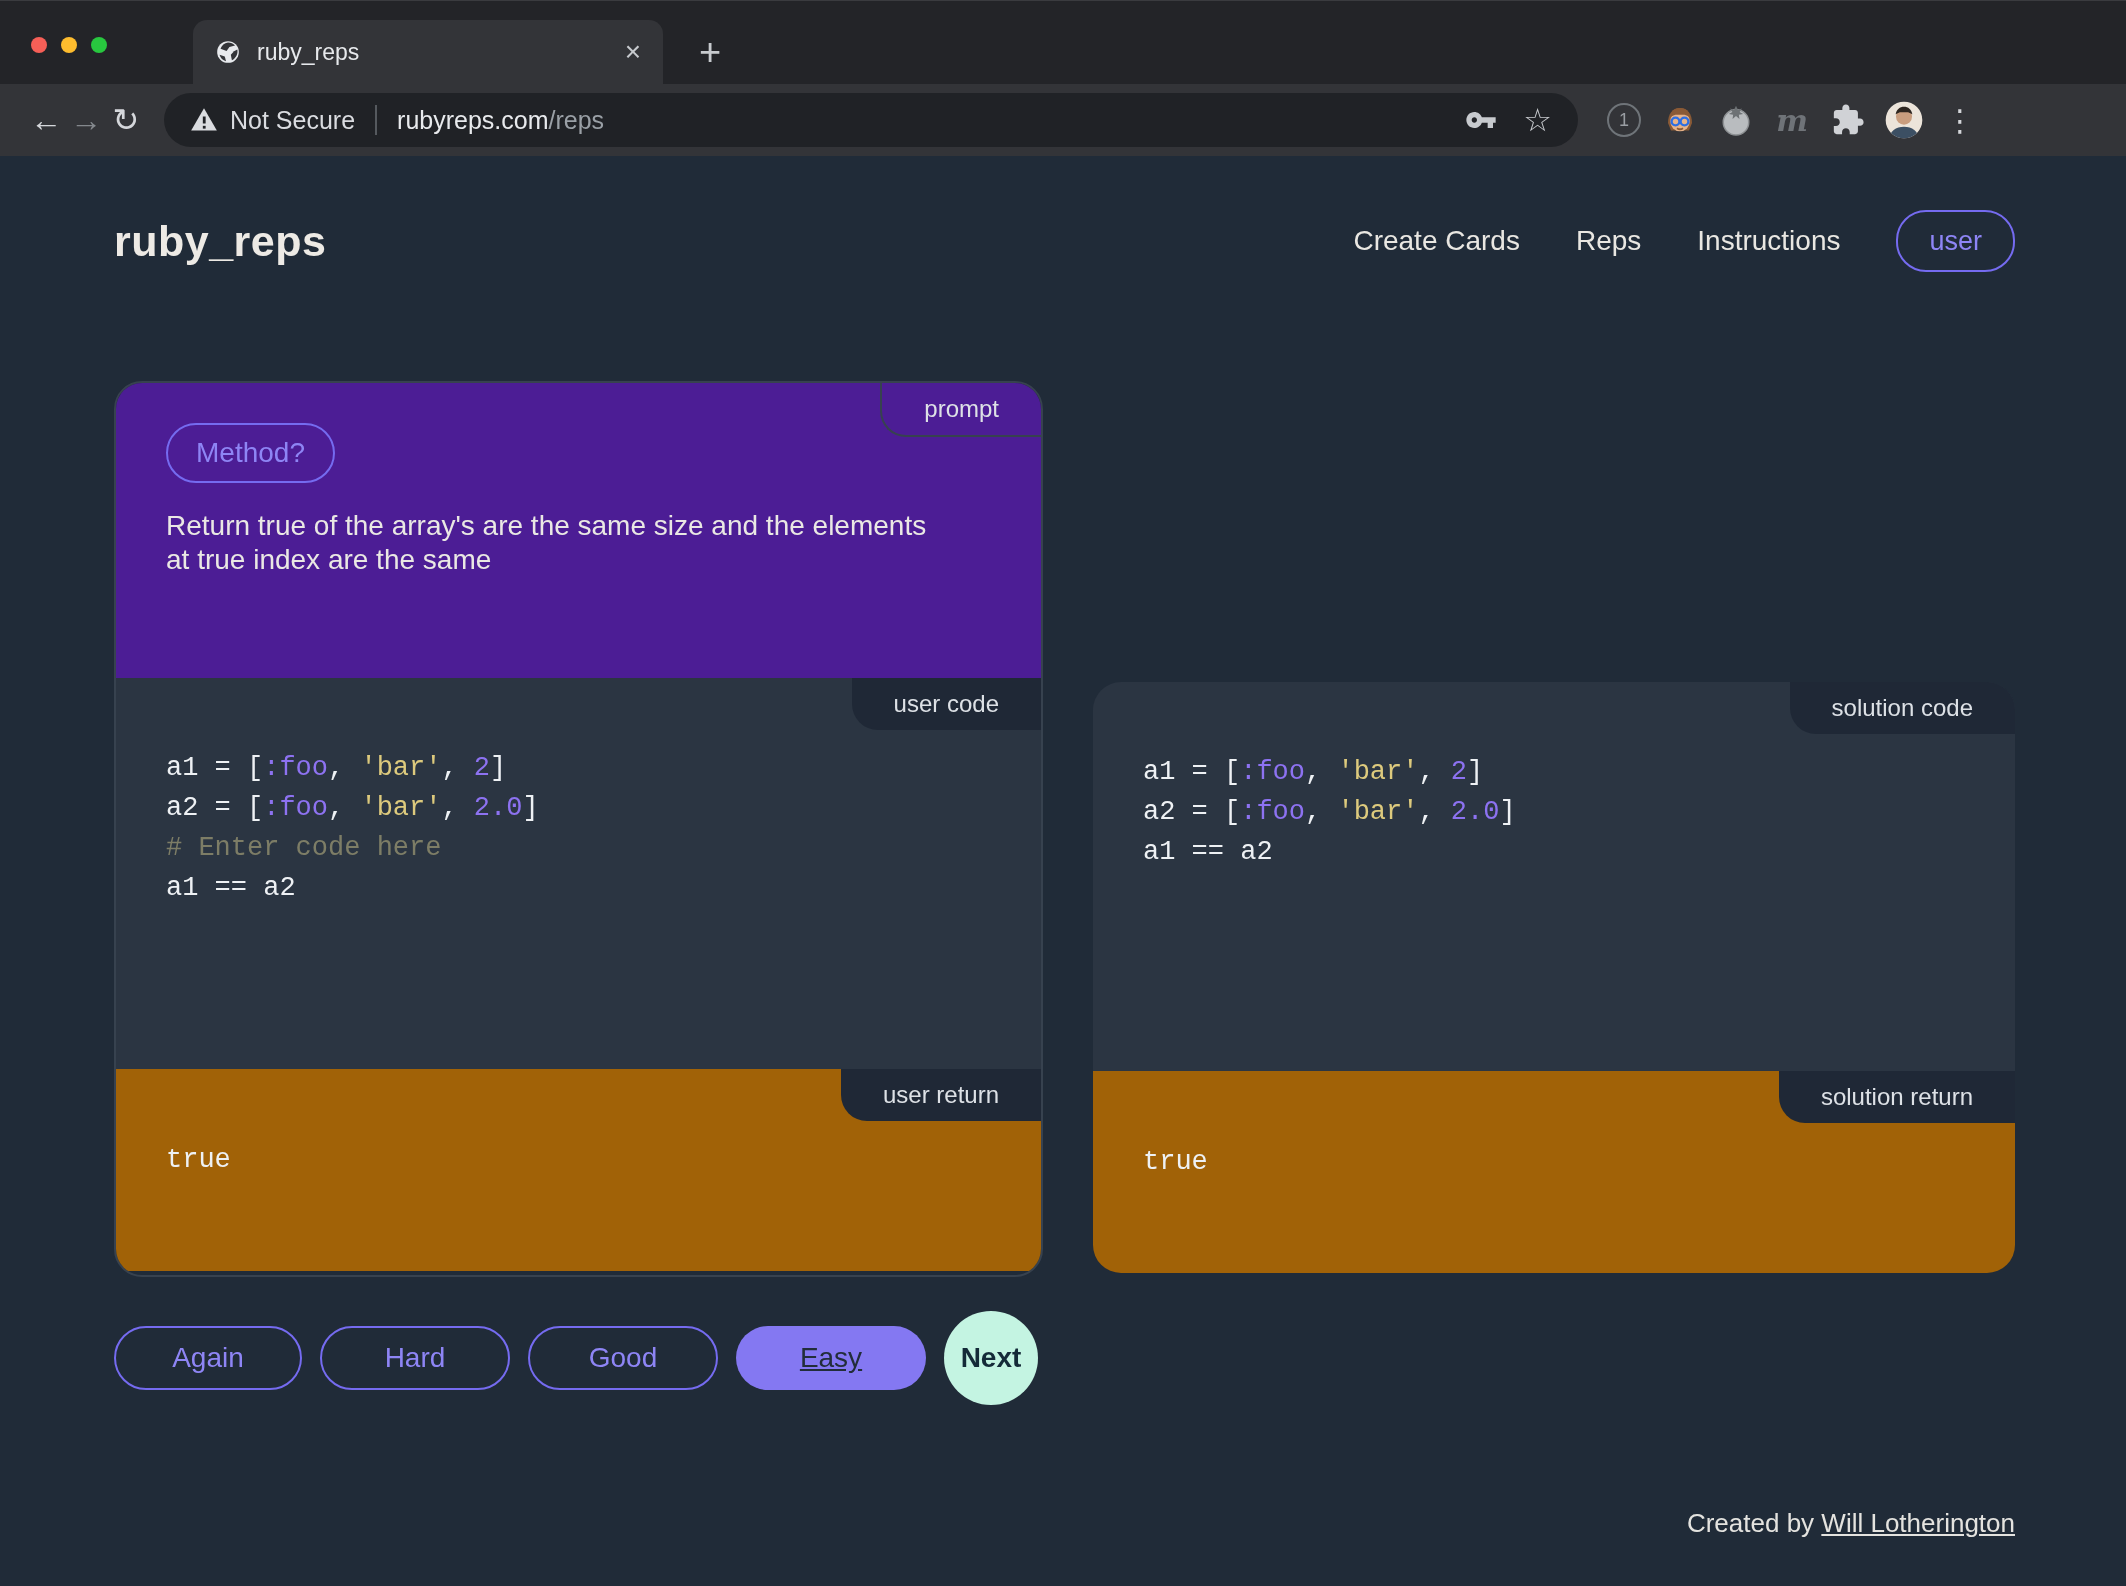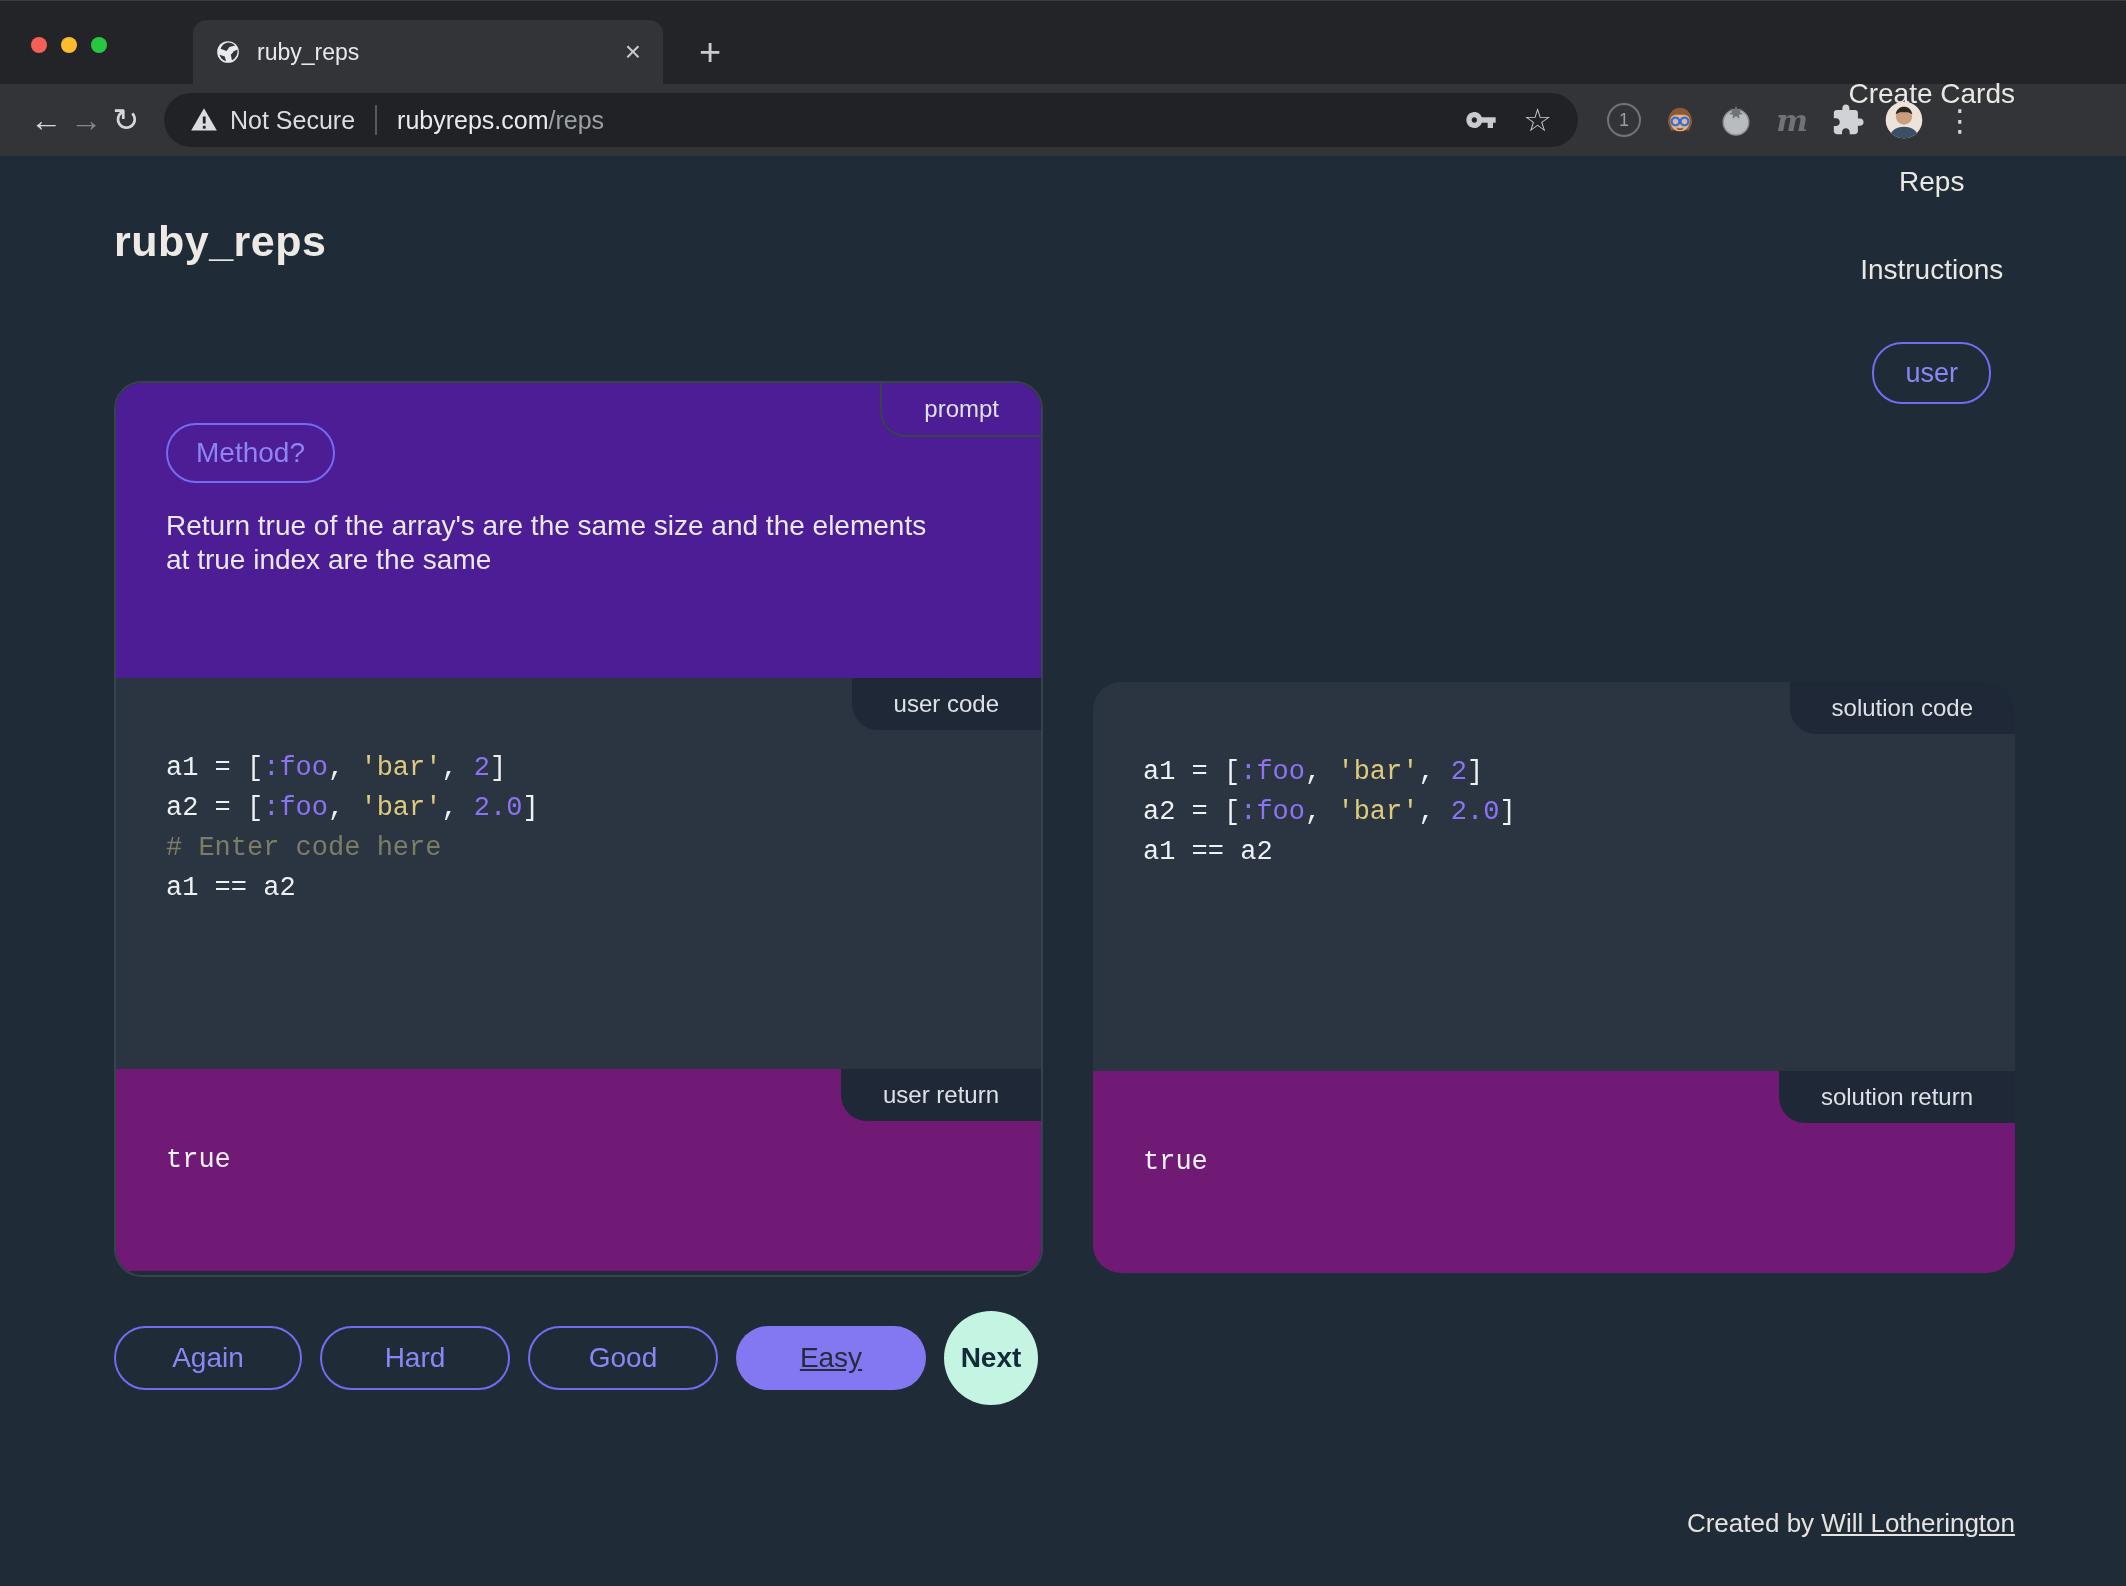--- a/index.html
+++ b/index.html
@@ -37,33 +37,33 @@
   .badge1{width:30px;height:30px;border:2px solid #6f7479;border-radius:50%;color:#9a9ea3;
     font-size:18px;display:flex;align-items:center;justify-content:center;}
   .m-ext{font-family:"DejaVu Serif",serif;font-style:italic;font-weight:bold;font-size:30px;color:#6f7378;}
   .kebab{font-size:30px;color:#d5d7db;letter-spacing:0;}
 
   
   .page{position:relative;width:2126px;height:1430px;background:#202b38;color:#e9e7e2;}
   .site-header{position:absolute;left:114px;right:111px;top:40px;height:90px;
     display:flex;align-items:center;justify-content:space-between;}
   .site-title{font-size:43px;font-weight:bold;color:#edeae5;letter-spacing:.5px;}
-  .site-nav{display:flex;align-items:center;gap:56px;flex-direction:column;}
+  .site-nav{display:flex;align-items:center;gap:56px;}
   .nav-link{font-size:28px;color:#e9e7e2;cursor:default;}
   .user-pill{height:58px;padding:0 31px;border:2px solid #756bf0;border-radius:30px;
     color:#8e85f5;font-size:27px;display:flex;align-items:center;}
 
   .card{position:absolute;border-radius:28px;overflow:hidden;}
   .card.left{left:114px;top:225px;width:925px;height:892px;border:2px solid #37424f;}
   .card.right{left:1093px;top:526px;width:922px;height:591px;}
   .sec{position:relative;box-sizing:border-box;}
   .sec-prompt{height:295px;background:#4c1d95;}
   .sec-code{height:391px;background:#2b3542;}
   .card.right .sec-code{height:389px;}
-  .sec-return{background:#701a75;flex:1;height:202px;}
+  .sec-return{background:#a16207;flex:1;height:202px;}
   .sec-tab{position:absolute;top:0;right:0;height:52px;line-height:52px;padding:0 42px;
     font-size:24px;color:#dde1e6;background:#1f2836;border-bottom-left-radius:26px;}
   .sec-tab.outlined{background:transparent;border-left:2px solid #37424f;border-bottom:2px solid #37424f;}
 
   .method-badge{display:inline-flex;align-items:center;height:56px;padding:0 28px;margin:40px 0 0 50px;
     border:2px solid #756bf0;border-radius:30px;color:#8e85f5;font-size:28px;}
   .prompt-text{margin:26px 50px 0 50px;max-width:770px;font-size:28px;line-height:1.2;color:#eae8e4;}
 
   .codeblock{padding:70px 0 0 50px;font-family:"Liberation Mono","DejaVu Sans Mono",monospace;
     font-size:27px;line-height:40px;}

